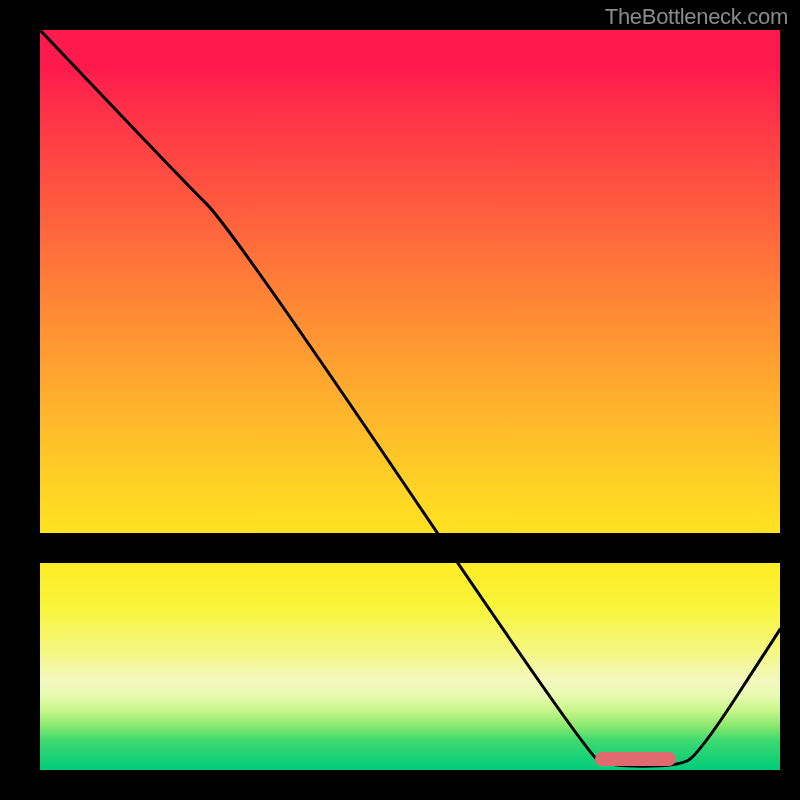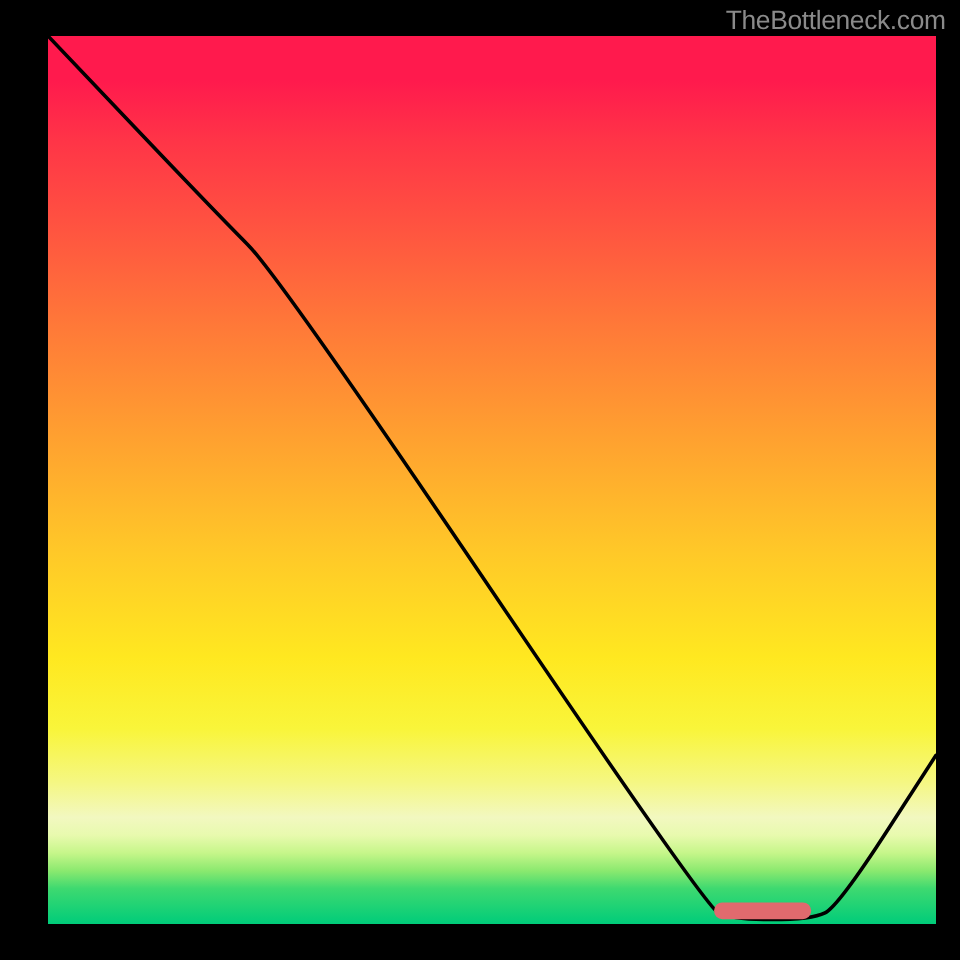--- a/index.html
+++ b/index.html
@@ -7,21 +7,21 @@
     padding: 0;
     width: 800px;
     height: 800px;
     background: #000;
     overflow: hidden;
     font-family: Arial, Helvetica, sans-serif;
   }
   .chart-container {
     position: relative;
     width: 800px;
-    height: 800px;
+    height: 563px;
   }
   .plot-area {
     position: absolute;
     left: 40px;
     top: 30px;
     width: 740px;
     height: 740px;
     background: linear-gradient(to bottom,
       #ff1a4d 0%,
       #ff1a4d 5%,

